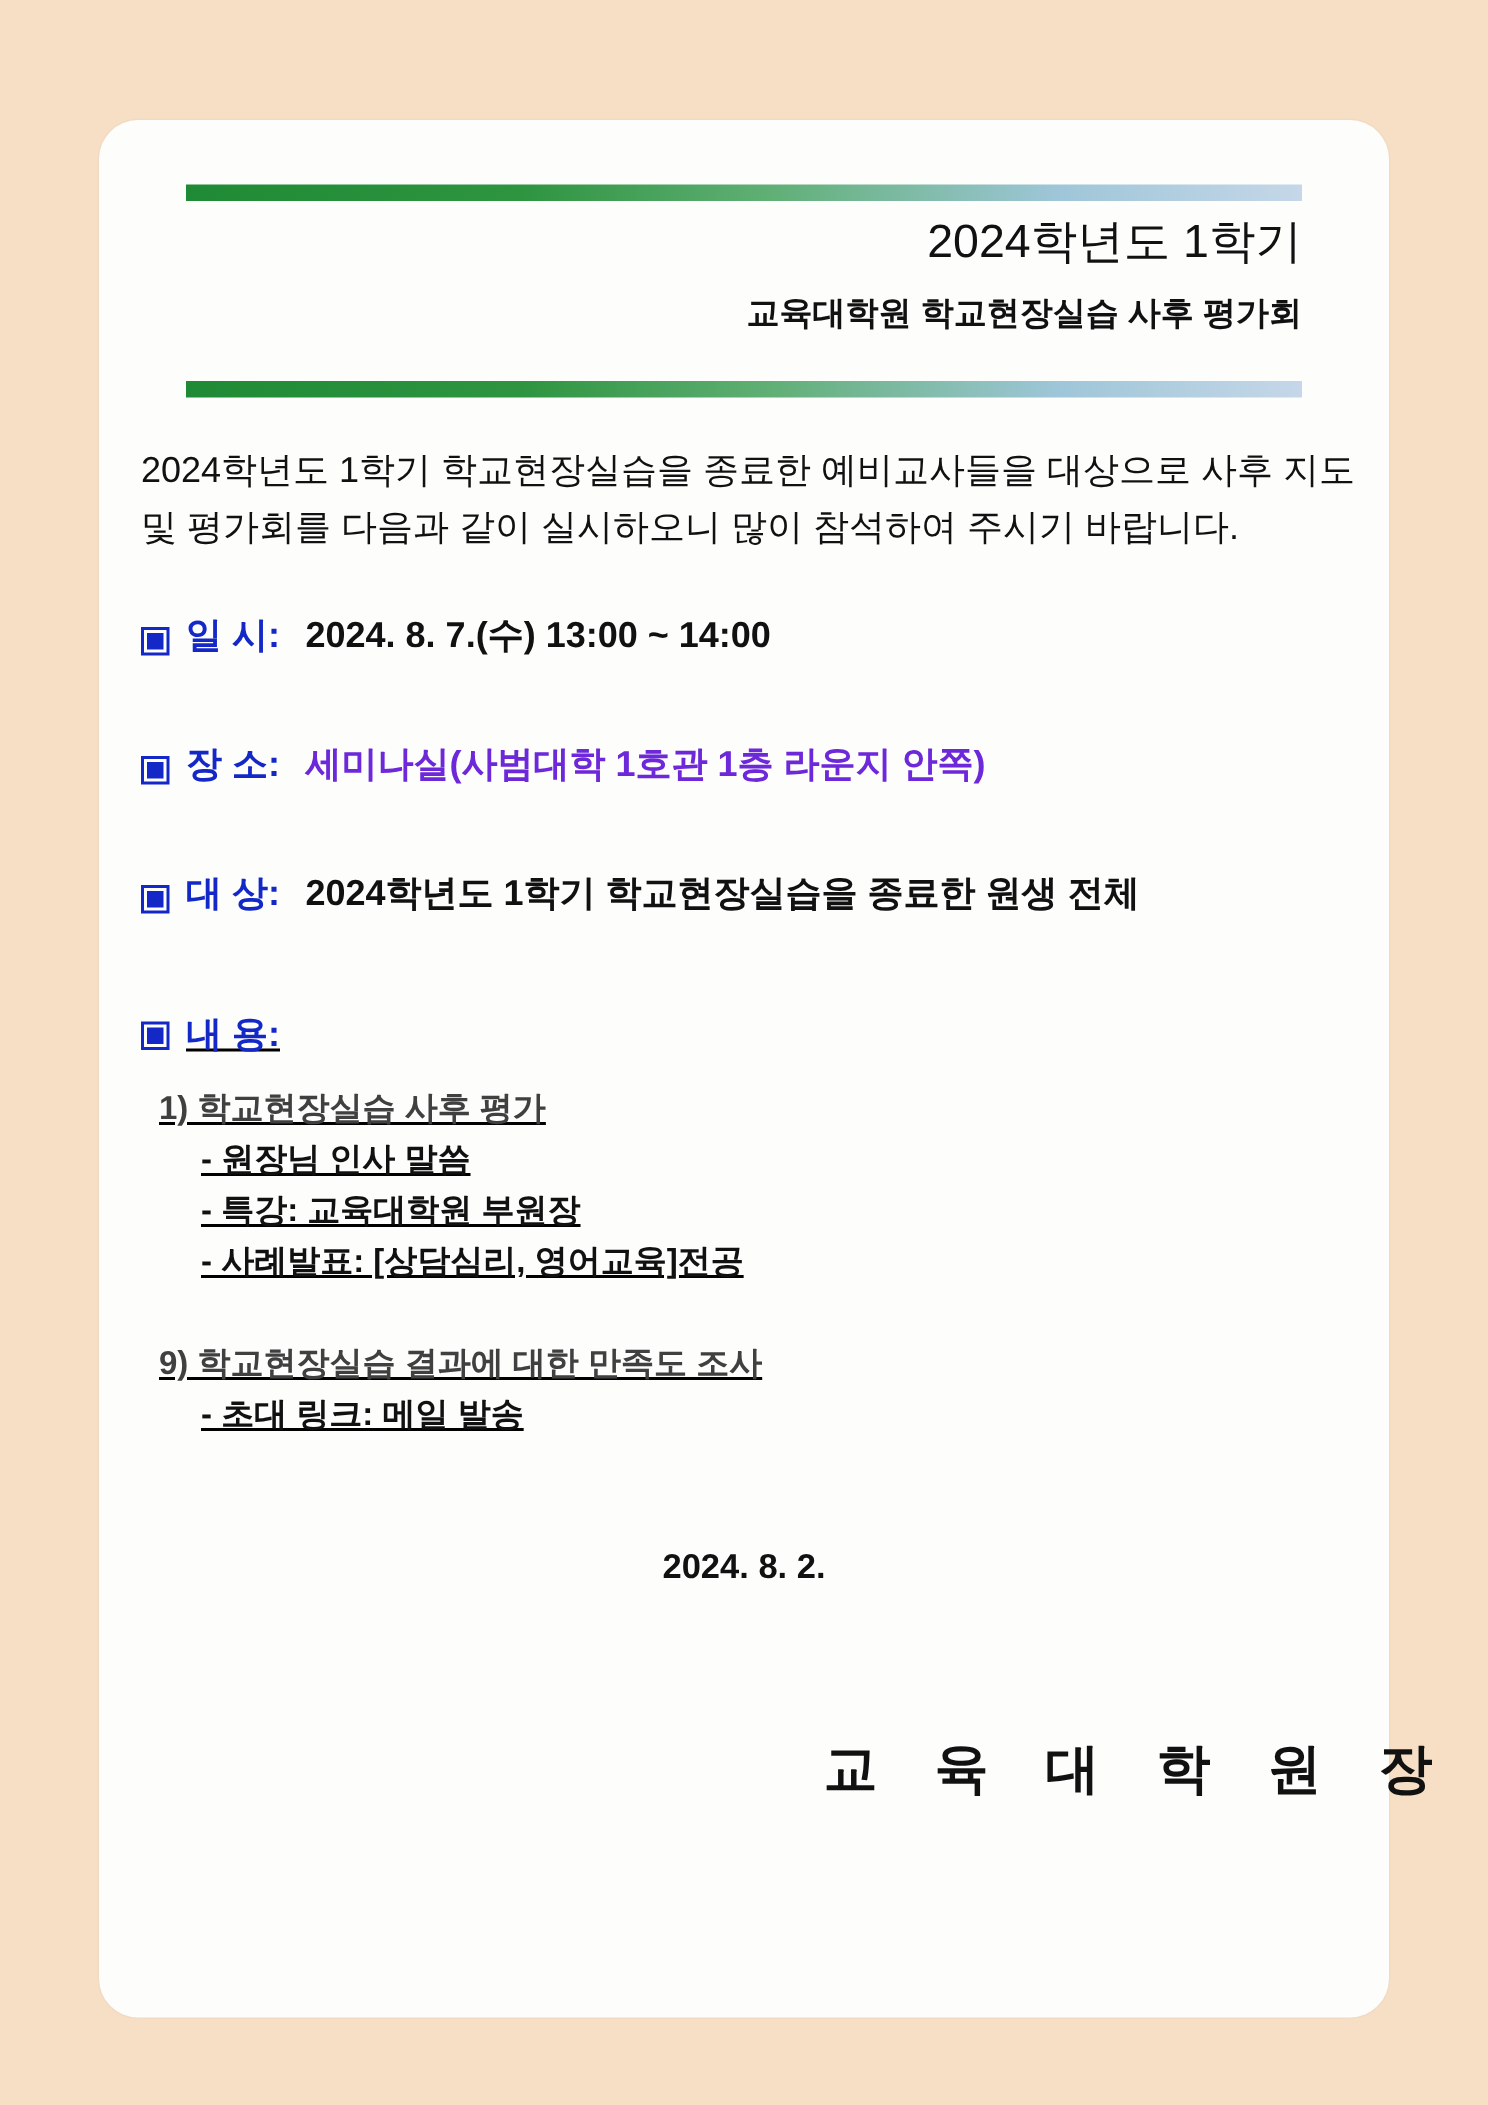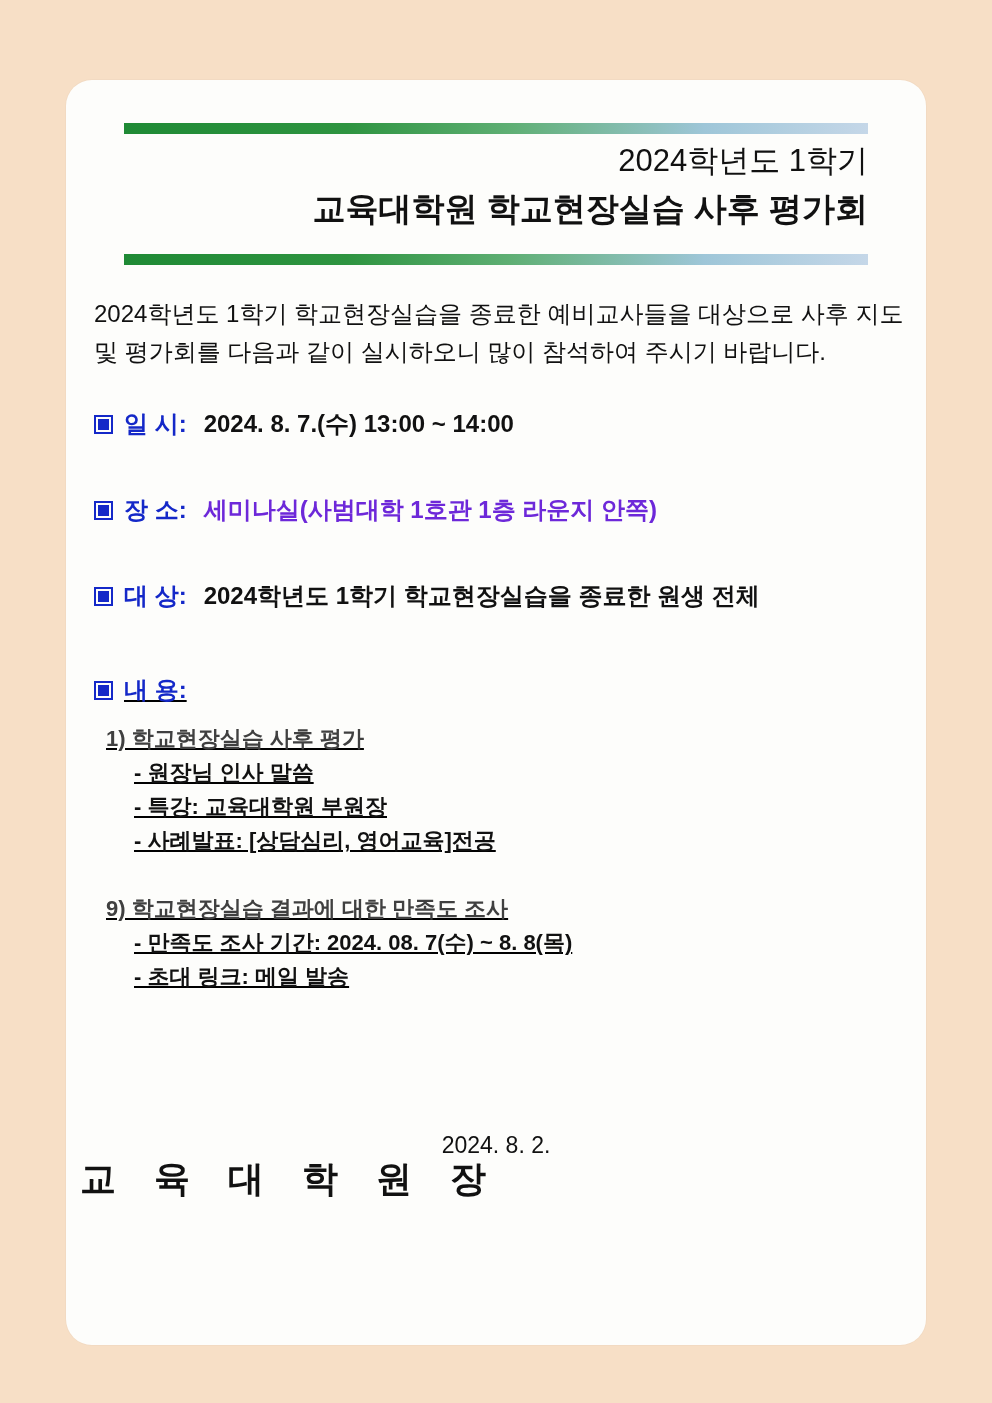--- a/index.html
+++ b/index.html
@@ -47,21 +47,21 @@
     width: 744px;
     text-align: right;
   }
   .title-line1 {
     font-size: 31px;
     line-height: 46px;
     color: #111;
     letter-spacing: 0px;
   }
   .title-line2 {
-    font-size: 33px;
+    font-size: 22px;
     line-height: 50px;
     font-weight: bold;
     color: #111;
     letter-spacing: 0px;
   }
 
   .intro {
     position: absolute;
     left: 28px;
     top: 215px;
@@ -73,21 +73,21 @@
   }
 
   .fields {
     position: absolute;
     left: 28px;
     top: 328px;
     width: 810px;
   }
   .field-row {
     display: flex;
-    align-items: flex-start;
+    align-items: center;
     margin-bottom: 54px;
   }
   .bullet {
     display: inline-block;
     width: 15px;
     height: 15px;
     border: 2px solid #1428c8;
     margin-right: 11px;
     margin-top: 7px;
     position: relative;
@@ -147,38 +147,39 @@
     font-size: 22px;
     line-height: 34px;
     font-weight: bold;
     color: #111;
     padding-left: 40px;
   }
 
   .date-line {
     position: absolute;
     left: 0;
-    top: 1052px;
+    top: 951px;
     width: 860px;
     text-align: center;
     font-size: 23px;
-    font-weight: normal;
+    font-weight: bold;
     color: #111;
   }
   .signature {
     position: absolute;
     left: 0;
     top: 1075px;
     width: 860px;
-    text-align: left;
+    text-align: right;
     font-size: 36px;
     font-weight: bold;
     color: #111;
     letter-spacing: 14px;
     text-indent: 14px;
+    padding-left: 43px;
   }
 </style>
 </head>
 <body>
 
 <div class="page">
   <div class="inner">
 
     <div class="rule rule-top"></div>
 
@@ -221,21 +222,20 @@
 
       <div class="group">
         <div class="group-title">1) 학교현장실습 사후 평가</div>
         <div class="sub-item">- 원장님 인사 말씀</div>
         <div class="sub-item">- 특강: 교육대학원 부원장</div>
         <div class="sub-item">- 사례발표: [상담심리, 영어교육]전공</div>
       </div>
 
       <div class="group">
         <div class="group-title">9) 학교현장실습 결과에 대한 만족도 조사</div>
-        <div class="sub-item">- 만족도 조사 기간: 2024. 08. 7(수) ~ 8. 8(목)</div>
         <div class="sub-item">- 초대 링크: 메일 발송</div>
       </div>
     </div>
 
     <div class="date-line">2024. 8. 2.</div>
     <div class="signature">교 육 대 학 원 장</div>
 
   </div>
 </div>
 

